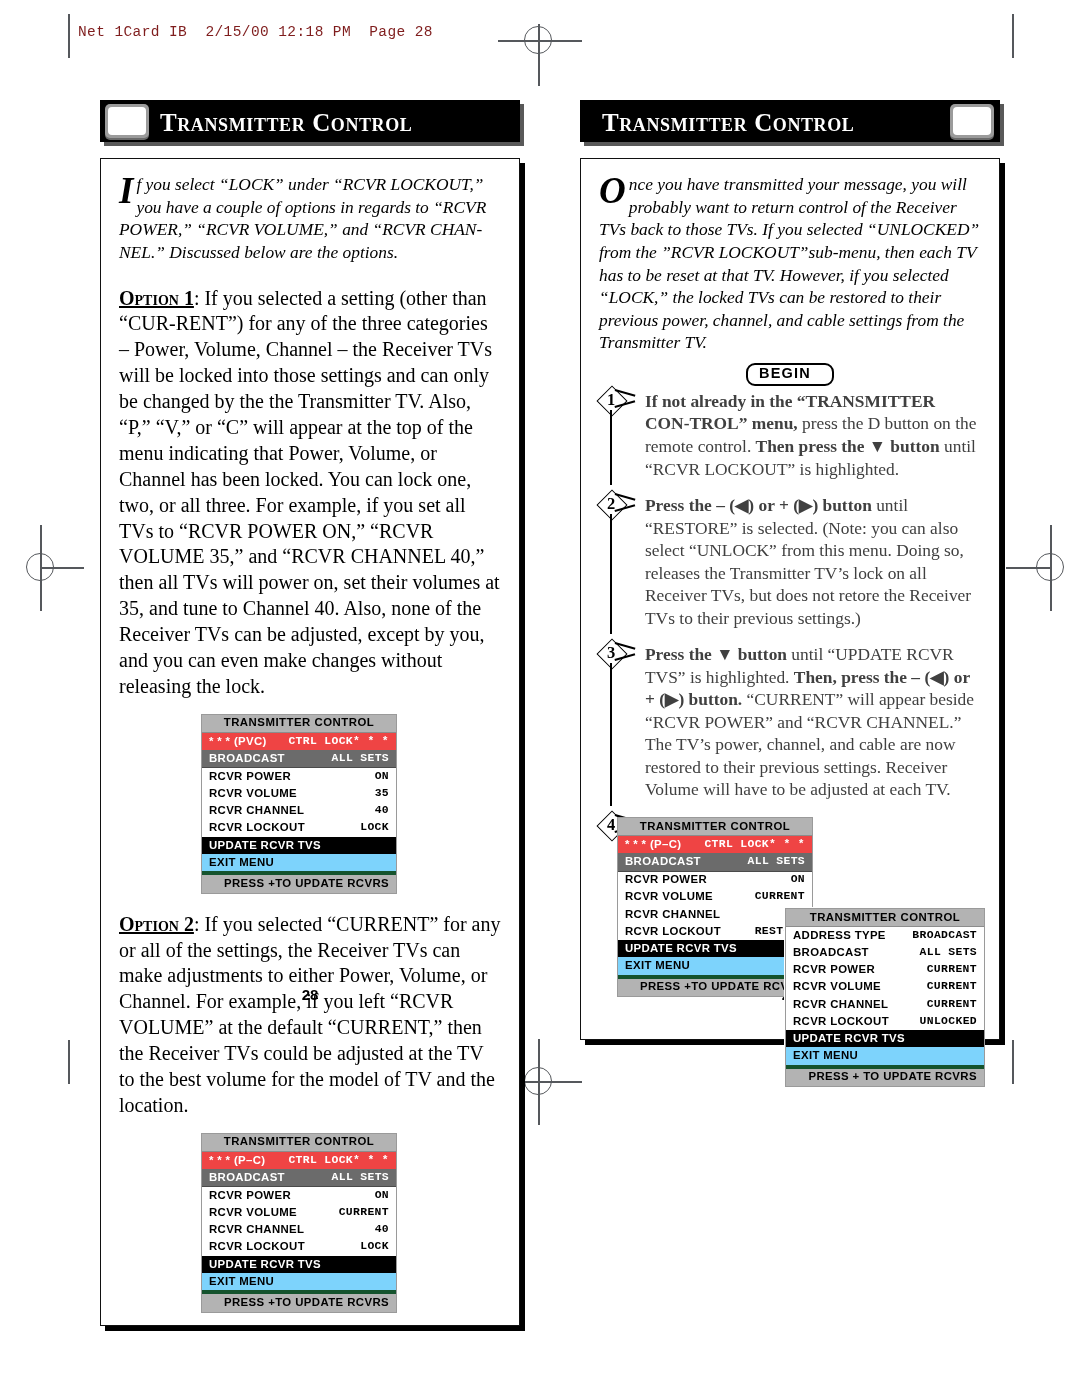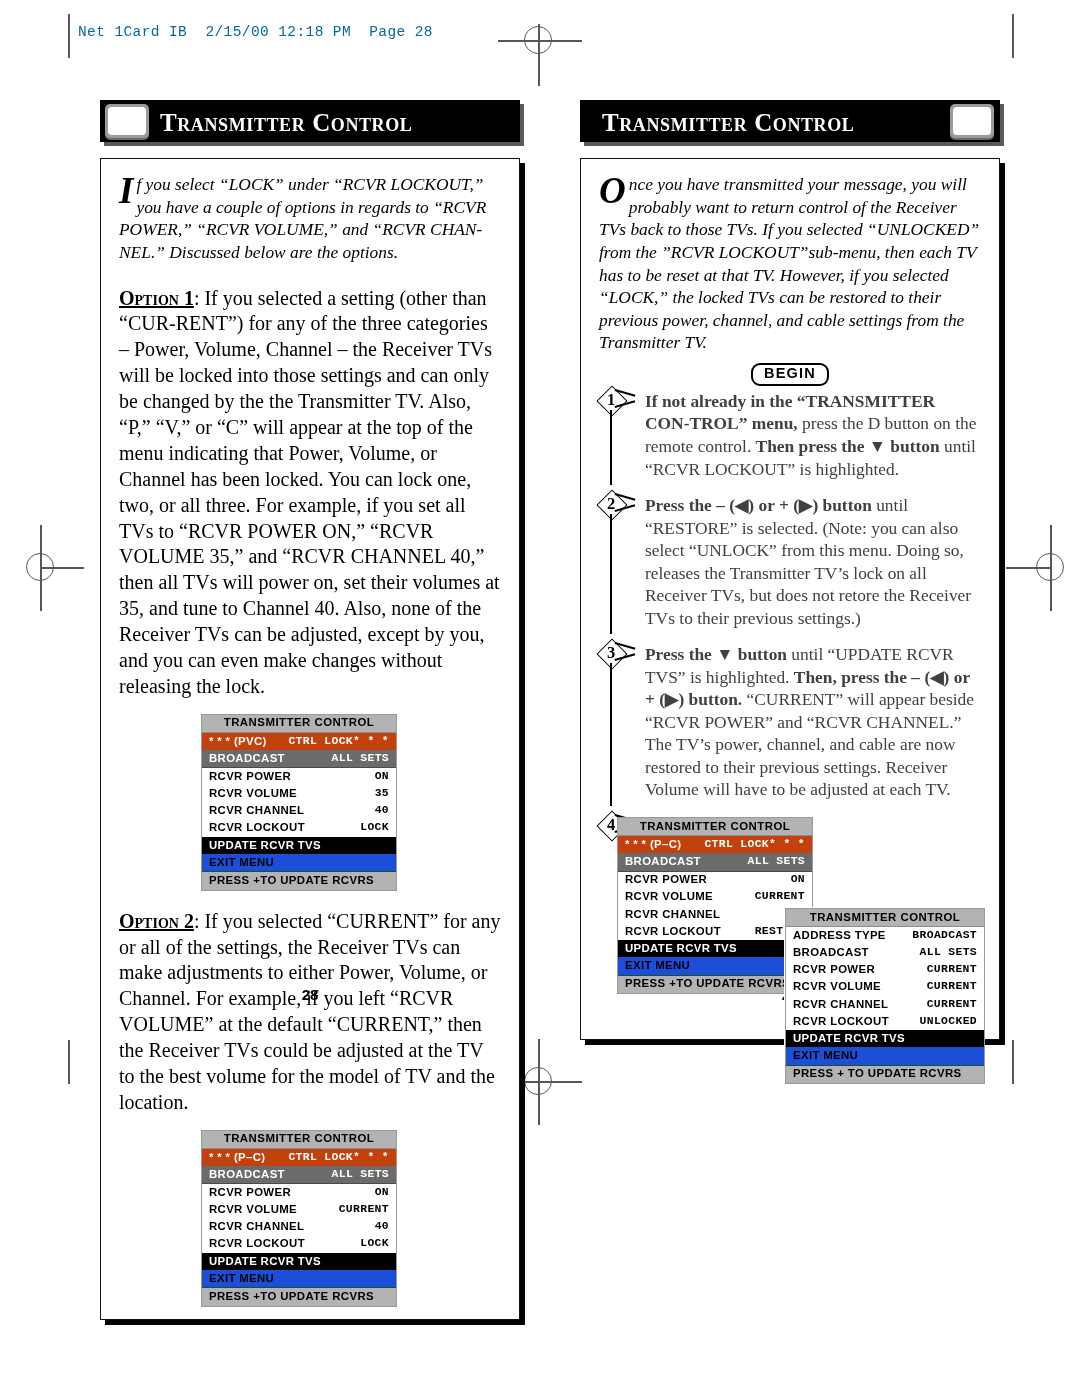--- a/index.html
+++ b/index.html
@@ -19,21 +19,21 @@
   .regmark .c{position:absolute;left:12px;top:12px;width:28px;height:28px;border:1.5px solid #55585c;border-radius:50%;background:transparent;box-sizing:border-box;}
   .regmark.clipL .h{left:26px;width:44px;}
   .regmark.clipR .h{left:-18px;width:46px;}
 
   .cropline{position:absolute;background:#55585c;}
 
   
   .runhead{
     position:absolute;left:78px;top:24px;
     font-family:"Liberation Mono", monospace;
-    font-size:14.5px;letter-spacing:.4px;color:#0369a1;
+    font-size:14.5px;letter-spacing:.4px;color:#7f1d1d;
     white-space:pre;
   }
 
   
   .page{position:absolute;}
   .page.left{left:100px;top:100px;width:420px;}
   .page.right{left:580px;top:100px;width:420px;}
 
   
   .banner{
@@ -112,21 +112,21 @@
   .optlab{font-weight:700;text-decoration:underline;}
   .optlab .s{font-variant:small-caps;}
 
   .b{font-weight:700;}
 
   
   .beginwrap{text-align:center;margin-top:9px;margin-bottom:2px;}
   .begin{
     display:inline-block;
     border:2px solid #000;border-radius:9px;
-    padding:1px 11px 2px 11px;
+    padding:1px 21px 2px 11px;
     font-family:"Liberation Sans", sans-serif;
     font-weight:700;font-size:14.5px;letter-spacing:1.2px;
     line-height:1.1;
   }
 
   
   .steps{position:relative;margin-top:2px;}
   .step{position:relative;padding-left:46px;margin-top:12px;}
   .step:first-child{margin-top:4px;}
   .stepnum{
@@ -181,27 +181,27 @@
     padding:2.6px 7px 3.2px 7px;
     box-sizing:border-box;
     white-space:nowrap;
     overflow:hidden;
   }
   .osd .hdr{
     background:#b3b3b3;justify-content:center;
     border-bottom:1px solid #8c8c8c;
     letter-spacing:.5px;
   }
-  .osd .status{background:#c2410c;color:#ffffff;}
+  .osd .status{background:#ef4444;color:#ffffff;}
   .osd .status2{background:#6b6b6b;color:#ffffff;border-bottom:1px solid #4a4a4a;}
   .osd .sel{background:#000000;color:#ffffff;justify-content:flex-start;}
-  .osd .plain{background:#1d4ed8;justify-content:flex-start;}
+  .osd .plain{background:#7dd3fc;justify-content:flex-start;}
   .osd .foot{
-    background:#b3b3b3;justify-content:flex-start;
-    border-top:1px solid #14532d;letter-spacing:.4px;
+    background:#b3b3b3;justify-content:flex-end;
+    border-top:4px solid #14532d;letter-spacing:.4px;
   }
   .osd .lbl{text-align:left;}
   .osd .val{text-align:right;font-family:Liberation Mono, monospace;}
 
   .osdwrap{position:relative;}
 
   
   .pagenum{
     position:absolute;text-align:center;width:420px;
     font-family:"Liberation Sans", sans-serif;

